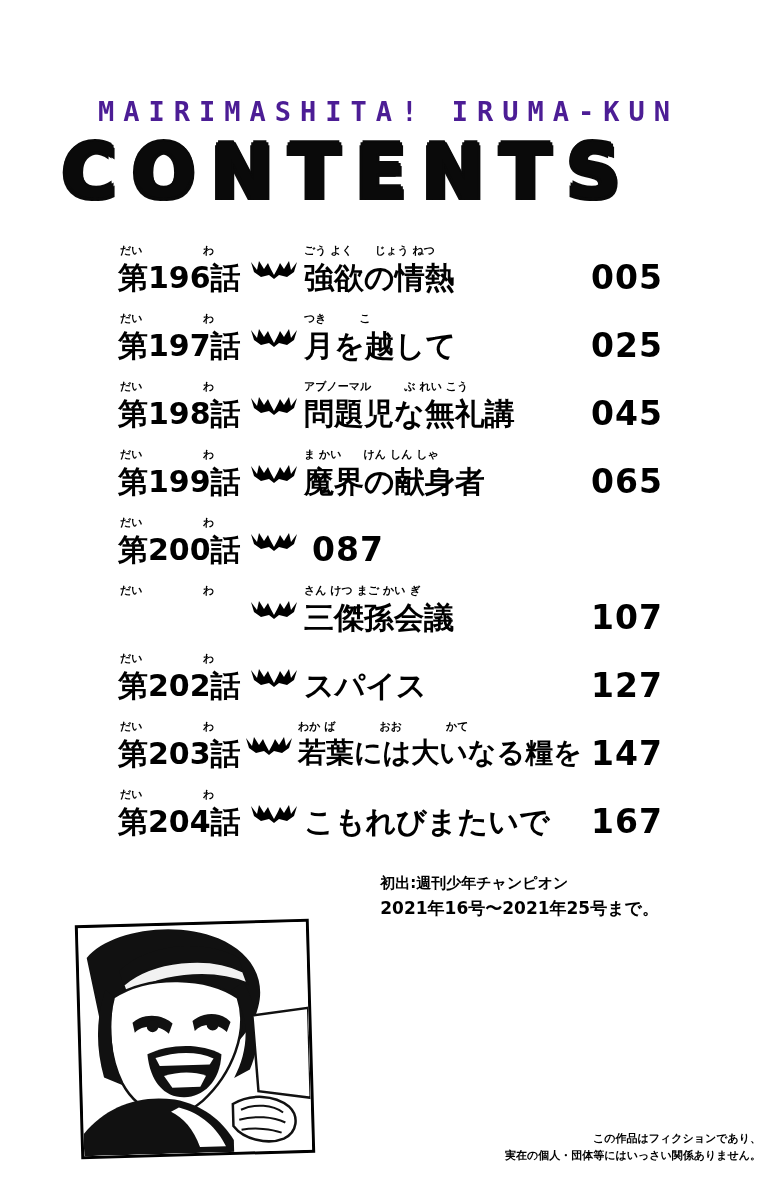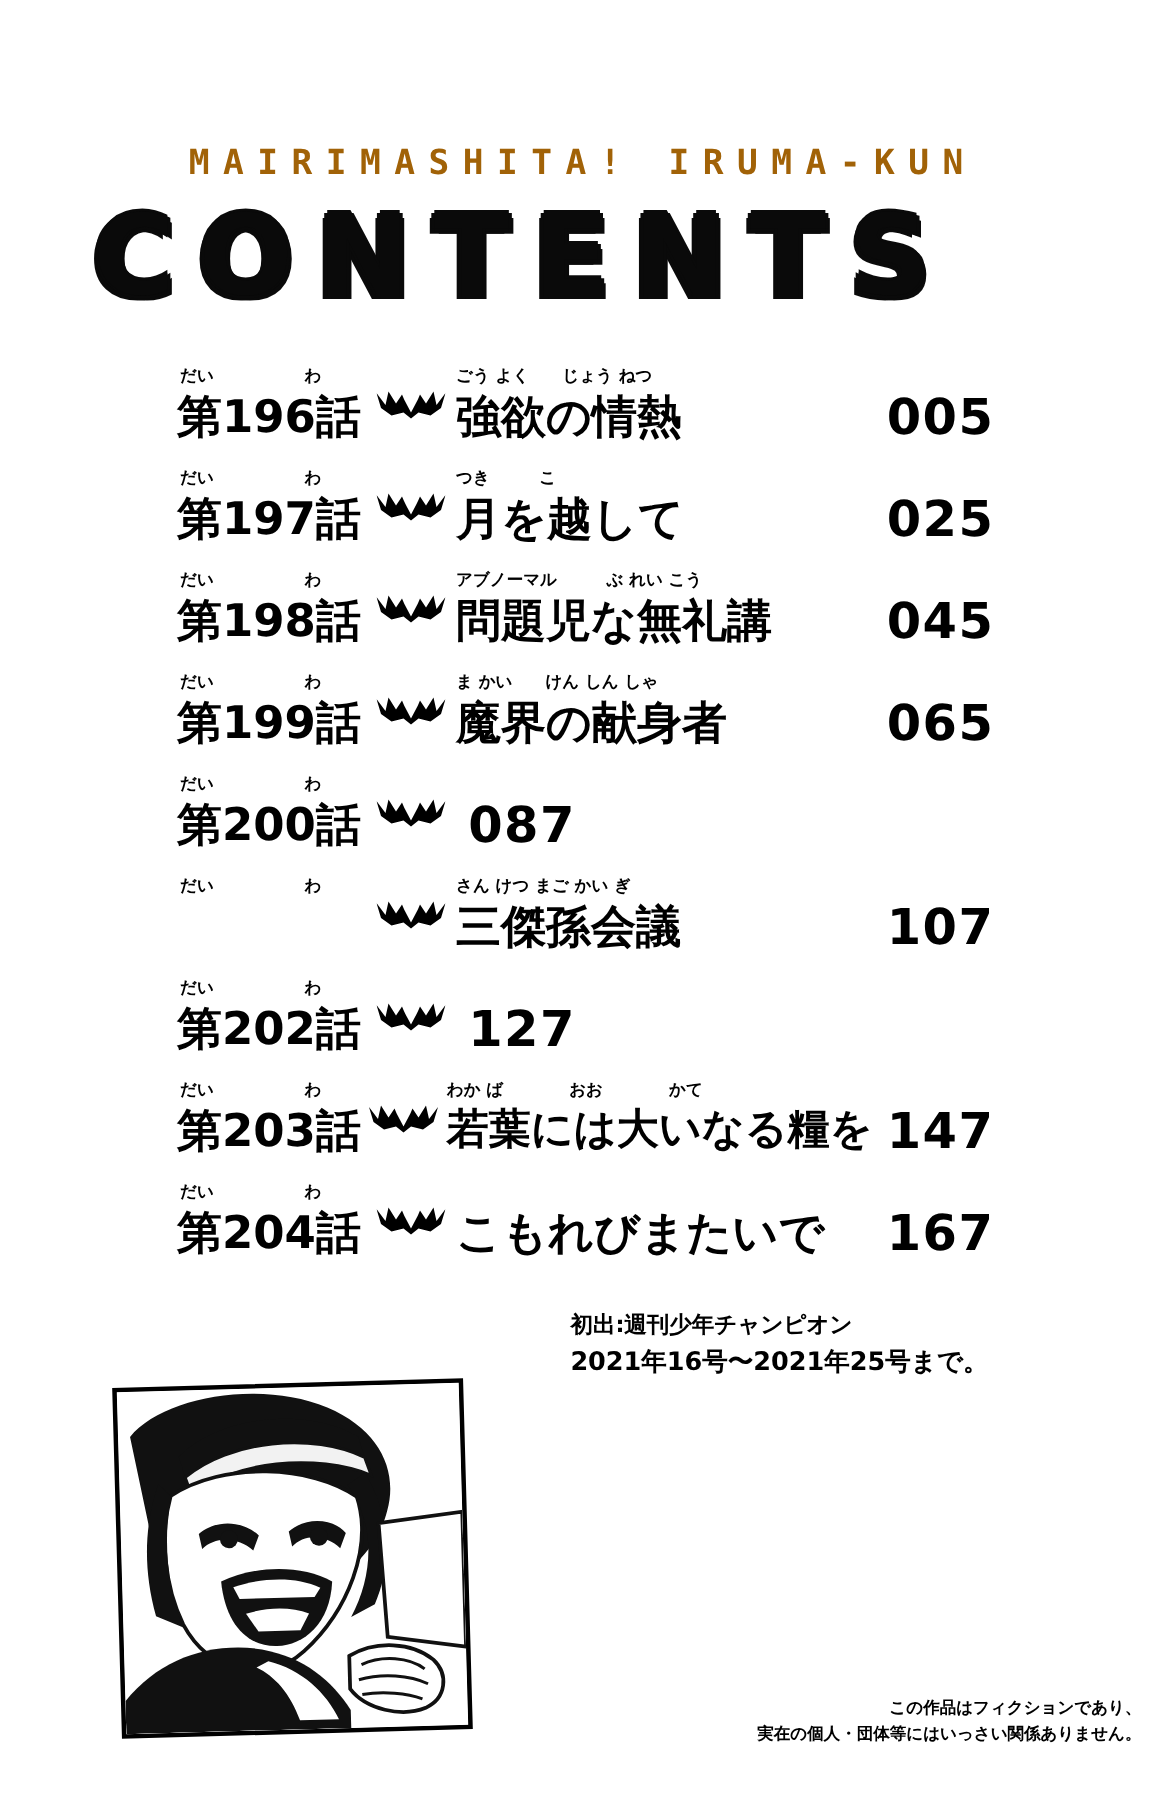--- a/index.html
+++ b/index.html
@@ -18,23 +18,23 @@
 
   
   .series-title {
     position: absolute;
     top: 96px;
     left: 0;
     width: 777px;
     text-align: center;
     font-family: "DejaVu Sans Mono", monospace;
     font-weight: bold;
-    font-size: 23px;
+    font-size: 27px;
     letter-spacing: 9px;
-    color: #a16207;
+    color: #4c1d95;
     white-space: nowrap;
   }
 
   .contents-word {
     position: absolute;
     top: 128px;
     left: 0;
     width: 698px;
     text-align: center;
     font-family: "DejaVu Sans", sans-serif;
@@ -260,20 +260,24 @@
     <div class="ch-no">
       <span class="ruby r1">だい</span>
       <span class="ruby r2">わ</span>
       <span>第202話</span>
     </div>
     <div class="bat">
       <svg width="46" height="22" viewBox="0 0 46 22">
           <path d="M0 4 L6 12 L8 3 L13 11 L17 5 C19 10 21 13 23 17 C25 13 27 10 29 5 L33 11 L38 3 L40 12 L46 4 L43 14 L36 19 L28 17 L23 21 L18 17 L10 19 L3 14 Z" fill="#000"></path>
         </svg>
     </div>
+    <div class="ch-title">
+      <span class="ruby" style="left:4px;"></span>
+      <span>スパイス</span>
+    </div>
     <div class="page-no">127</div>
   </div>
 
   <div class="toc-row">
     <div class="ch-no">
       <span class="ruby r1">だい</span>
       <span class="ruby r2">わ</span>
       <span>第203話</span>
     </div>
     <div class="bat">

